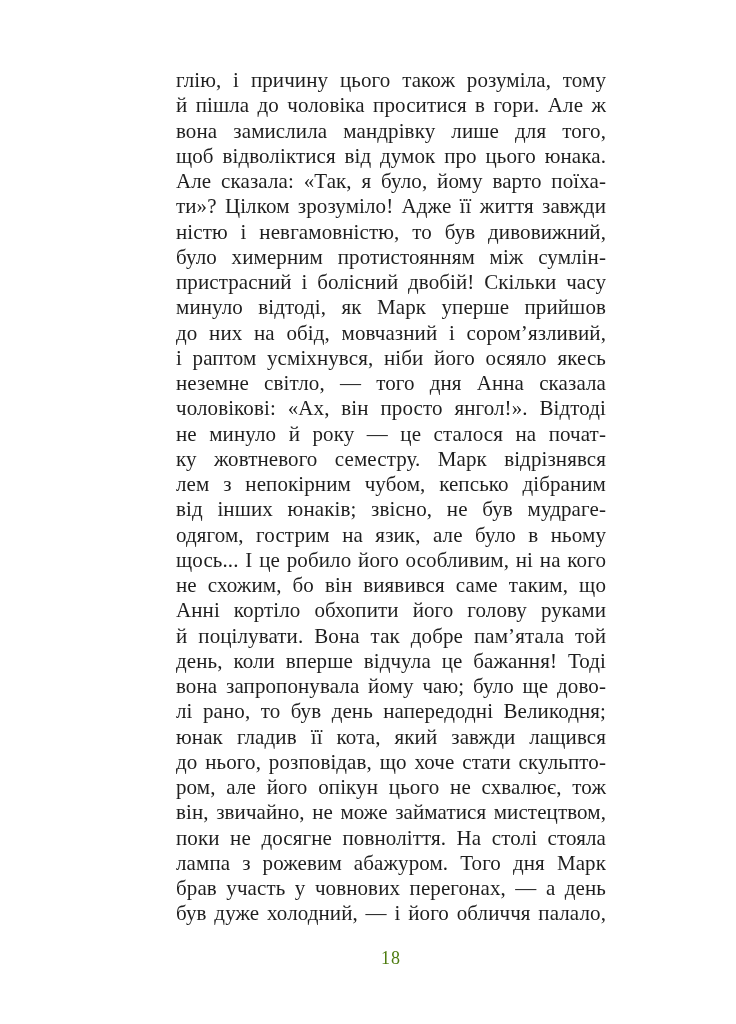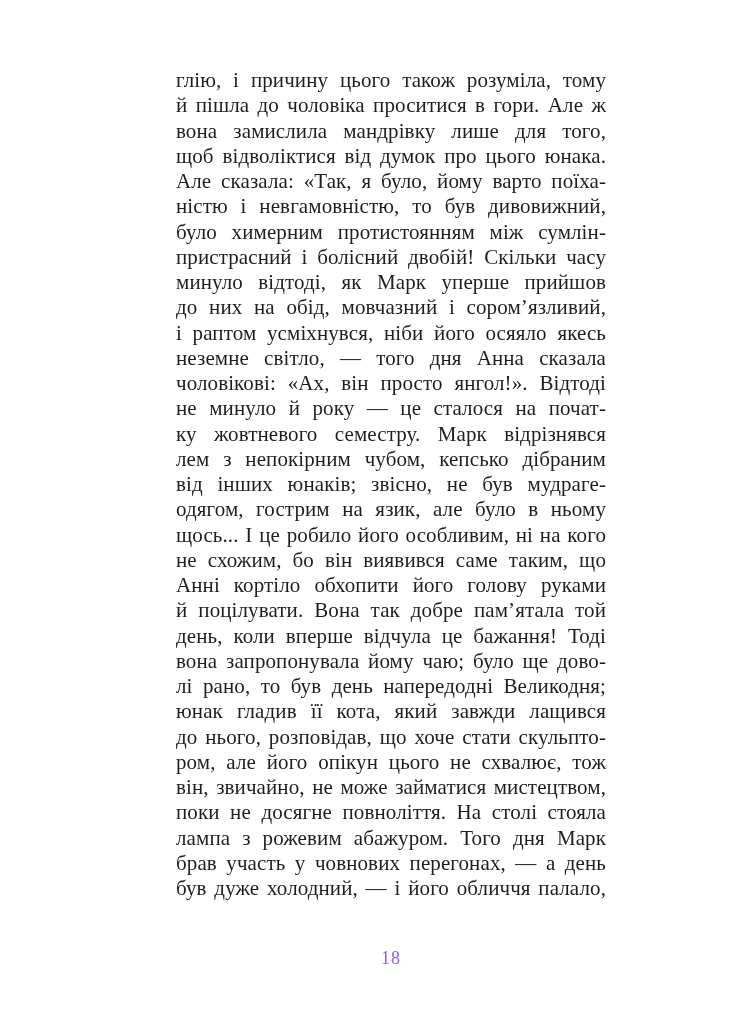--- a/index.html
+++ b/index.html
@@ -31,36 +31,37 @@
     text-align-last: justify;
     white-space: normal;
     height: 25.25px;
   }
   .page-number {
     position: absolute;
     left: 176px;
     top: 948px;
     width: 430px;
     text-align: center;
-    color: #8b5cf6;
+    color: #4d7c0f;
     font-size: 18px;
     letter-spacing: 1px;
     font-feature-settings: "onum";
   }
 </style>
 </head>
 <body>
 
 <div class="book-page">
   <div class="text-block">
     <div class="text-line">глію, і причину цього також розуміла, тому</div>
     <div class="text-line">й пішла до чоловіка проситися в гори. Але ж</div>
     <div class="text-line">вона замислила мандрівку лише для того,</div>
     <div class="text-line">щоб відволіктися від думок про цього юнака.</div>
     <div class="text-line">Але сказала: «Так, я було, йому варто поїха-</div>
+    <div class="text-line">ти»? Цілком зрозуміло! Адже її життя завжди</div>
     <div class="text-line">ністю і невгамовністю, то був дивовижний,</div>
     <div class="text-line">було химерним протистоянням між сумлін-</div>
     <div class="text-line">пристрасний і болісний двобій! Скільки часу</div>
     <div class="text-line">минуло відтоді, як Марк уперше прийшов</div>
     <div class="text-line">до них на обід, мовчазний і сором’язливий,</div>
     <div class="text-line">і раптом усміхнувся, ніби його осяяло якесь</div>
     <div class="text-line">неземне світло, — того дня Анна сказала</div>
     <div class="text-line">чоловікові: «Ах, він просто янгол!». Відтоді</div>
     <div class="text-line">не минуло й року — це сталося на почат-</div>
     <div class="text-line">ку жовтневого семестру. Марк відрізнявся</div>

